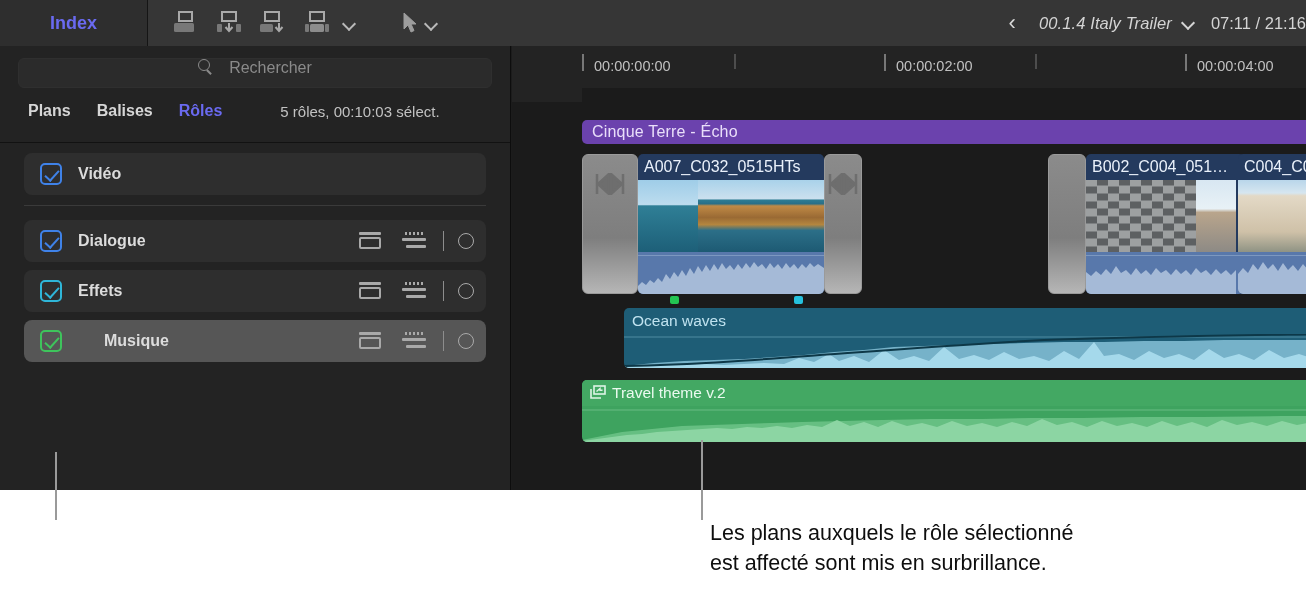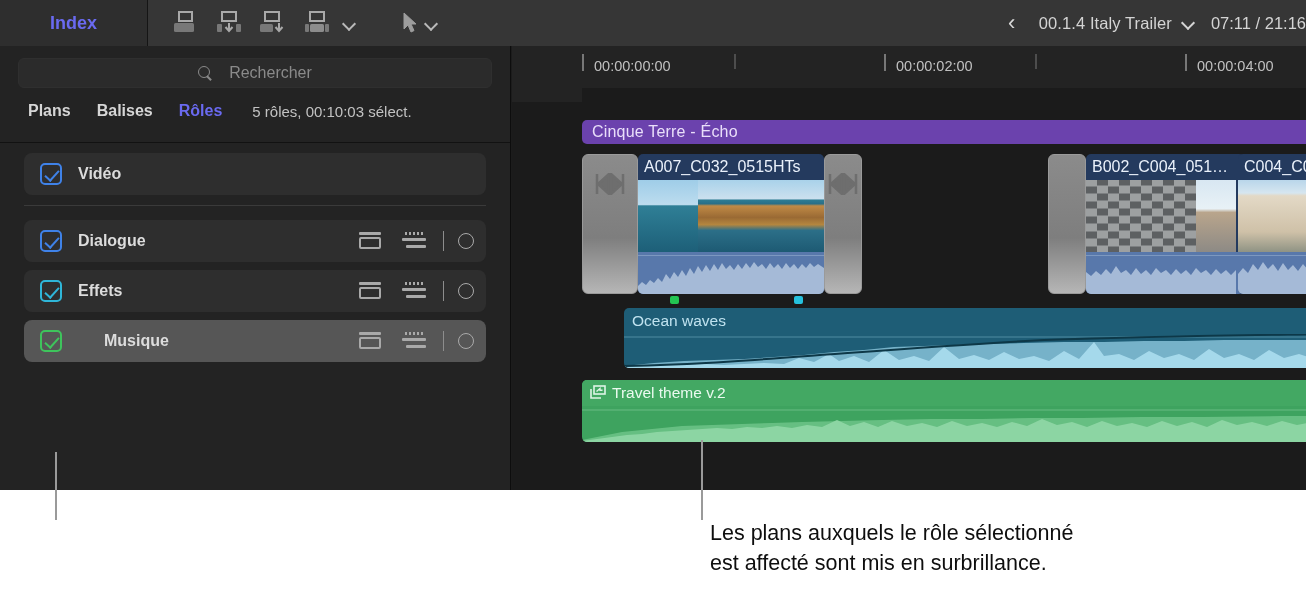--- a/index.html
+++ b/index.html
@@ -38,57 +38,57 @@
     transform: rotate(45deg);
   }
   .tb-toolsel { display:flex; align-items:center; gap:10px; margin-left: 46px; }
   .arrow-ico { width:16px;height:22px; position:relative; }
 
   .tb-right {
     position:absolute; right:0; top:0; height:46px; display:flex; align-items:center;
     gap: 0px;
   }
   .tb-back { width:54px; text-align:center; color:#d8d8d8; font-size:22px; line-height:1; font-weight:400;}
-  .proj-name { color:#d4d4d4; font-size:16.5px; letter-spacing:.1px; }
+  .proj-name { color:#d4d4d4; font-size:16.5px; letter-spacing:.1px;font-style:italic; }
   .proj-chev { width:14px;height:14px;position:relative; margin-left:9px; margin-right:16px;}
   .proj-chev::after{
     content:""; position:absolute; left:2px; top:2px; width:8px;height:8px;
     border-right:2px solid #d4d4d4; border-bottom:2px solid #d4d4d4;
     transform: rotate(45deg);
   }
   .tc { color:#d4d4d4; font-size:16.5px; white-space:nowrap; }
 
   
   .index-panel {
     position:absolute; left:0; top:46px; width:511px; height:444px;
     background:#232323; border-right:1px solid #0d0d0d;
   }
   .search-wrap { padding: 12px 18px 0 18px; }
   .search-box {
     height: 30px; background:#2b2b2b; border-radius:6px;
-    display:flex; align-items:center; justify-content:center; gap:16px;
+    display:flex; align-items:flex-start; justify-content:center; gap:16px;
     border:1px solid #2f2f2f;
   }
   .search-ico { width:15px; height:15px; position:relative; flex:0 0 auto; }
   .search-ico::before{
     content:""; position:absolute; left:0; top:0; width:10px;height:10px;
     border:1.6px solid #8a8a8a; border-radius:50%;
   }
   .search-ico::after{
     content:""; position:absolute; left:9px; top:9.5px; width:6px;height:1.6px;
     background:#8a8a8a; transform: rotate(45deg); transform-origin:left center;
   }
   .search-ph { color:#8a8a8a; font-size:16px; }
 
   .tabs-row {
     display:flex; align-items:center; gap: 26px; padding: 14px 18px 0 28px;
   }
   .tab { font-size:16px; font-weight:700; color:#d6d6d6; cursor:default; }
   .tab.active { color:#6a6af0; }
-  .roles-count { color:#c2c2c2; font-size:15px; font-weight:400; margin-left: 4px; }
+  .roles-count { color:#c2c2c2; font-size:15px; font-weight:400; margin-left: 32px; }
 
   .list-sep { height:1px; background:#121212; margin-top: 22px; }
 
   .roles-list { padding: 10px 24px 0 24px; }
   .role-row {
     position:relative; height:42px; margin-bottom:8px;
     background:#2e2e2e; border-radius:8px;
     display:flex; align-items:center; padding-left:8px;
   }
   .role-row.selected { background:#565656;gap:26px; }

